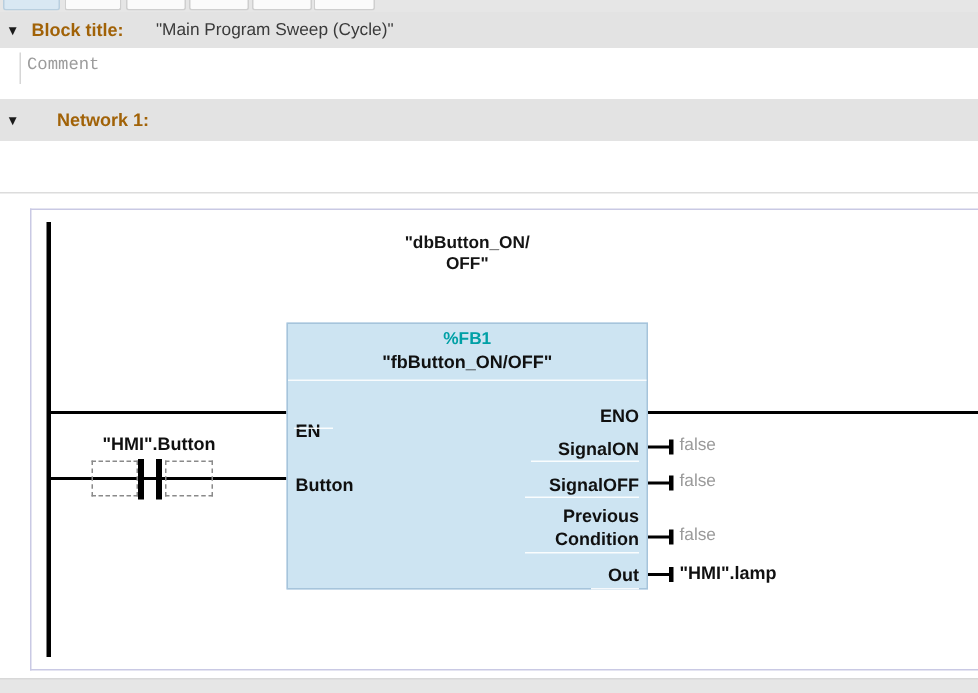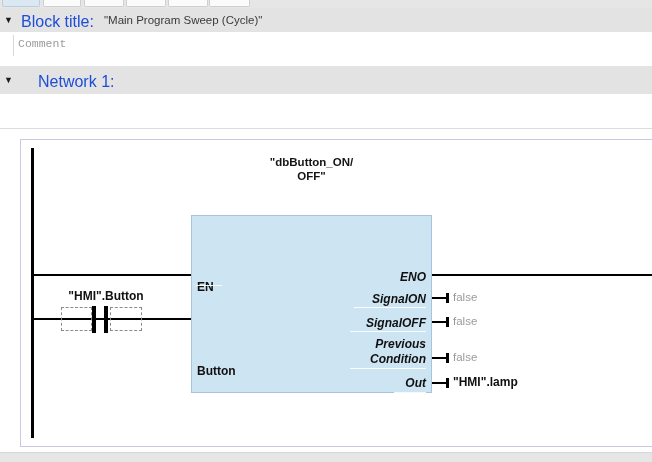--- a/index.html
+++ b/index.html
@@ -13,21 +13,21 @@
 
   
   .toolbar-strip{left:0;top:0;width:652px;height:8px;background:#e6e6e6;border-bottom:1px solid #dcdcdc;}
   .tb-btn{position:absolute;top:0;height:6px;background:#fbfbfb;border:1px solid #cfcfcf;border-top:none;border-radius:0 0 2px 2px;}
   .tb-btn.active{background:#d9e8f3;border-color:#b9cfdf;}
 
   
   .block-title-row{left:0;top:8px;width:652px;height:24px;background:#e3e3e3;}
   .network-row{left:0;top:66px;width:652px;height:28px;background:#e3e3e3;}
   .tri{position:absolute;font-size:9px;color:#1a1a1a;line-height:9px;}
-  .lbl-bold{font-weight:normal;font-size:16px;color:#1d4ed8;}
+  .lbl-bold{font-weight:bold;font-size:12px;color:#a16207;}
   .lbl-reg{font-size:11.5px;color:#3a3a3a;}
 
   .comment-row{left:0;top:32px;width:652px;height:28px;background:#ffffff;}
   .comment-vline{left:13px;top:35px;width:1px;height:21px;background:#d6d6d6;}
   .comment-text{left:18px;top:37px;font-size:11.5px;color:#9c9c9c;font-family:Liberation Mono, monospace;}
 
   .net-comment-row{left:0;top:94px;width:652px;height:34px;background:#ffffff;border-bottom:1px solid #dcdcdc;}
   .net-comment-vline{left:21px;top:98px;width:1px;height:26px;background:#dadaf0;}
   .net-comment-text{left:28px;top:102px;font-size:11.5px;color:#1a1a1a;}
 
@@ -41,21 +41,21 @@
   .db-addr{color:#00a0a6;font-weight:bold;font-size:11.5px;}
   .db-name{color:#141414;font-weight:bold;font-size:11.5px;}
 
   
   .fb-block{left:170px;top:75px;width:241px;height:178px;background:#cde4f2;border:1px solid #a6c4db;box-sizing:border-box;}
   .fb-head{position:absolute;left:0;top:0;width:100%;text-align:center;padding-top:3px;line-height:15px;border-bottom:1px solid rgba(255,255,255,.85);height:38px;box-sizing:border-box;}
   .fb-addr{color:#00a0a6;font-weight:bold;font-size:11.5px;}
   .fb-name{color:#101010;font-weight:bold;font-size:12px;}
   .pin{position:absolute;font-size:12px;font-weight:bold;color:#101010;line-height:14px;white-space:nowrap;}
   .pin-l{left:5px;}
-  .pin-r{right:5px;text-align:right;font-style:italic;}
+  .pin-r{right:5px;text-align:right;}
   .pin-ul{position:absolute;height:1px;background:rgba(255,255,255,.9);}
 
   
   .contact-box{position:absolute;border:1px dashed #8a8a8a;width:31px;height:24px;top:167px;box-sizing:border-box;}
   .contact-bar{position:absolute;width:4px;height:27px;top:166px;background:#000;}
   .operand{position:absolute;font-size:12px;font-weight:bold;color:#101010;white-space:nowrap;}
 
   .stub{position:absolute;width:14px;height:2px;background:#000;left:411px;}
   .tick{position:absolute;width:3px;height:10px;background:#000;left:425px;}
   .outval{position:absolute;left:432px;font-size:11.5px;color:#9a9a9a;white-space:nowrap;text-align:center;}
@@ -112,22 +112,26 @@
   </div>
 
   <div class="operand" style="left:20px;top:149px;width:130px;text-align:center;">"HMI".Button</div>
 
   <div class="contact-box" style="left:40px;"></div>
   <div class="contact-box" style="left:89px;width:32px;"></div>
   <div class="contact-bar" style="left:71px;"></div>
   <div class="contact-bar" style="left:83px;"></div>
 
   <div class="abs fb-block">
+    <div class="fb-head">
+      <div class="fb-addr">%FB1</div>
+      <div class="fb-name">"fbButton_ON/OFF"</div>
+    </div>
     <span class="pin pin-l" style="top:64px;">EN</span>
-    <span class="pin pin-l" style="top:100px;margin-top:48px;">Button</span>
+    <span class="pin pin-l" style="top:100px;">Button</span>
     <span class="pin pin-r" style="top:54px;">ENO</span>
     <span class="pin pin-r" style="top:76px;">SignalON</span>
     <span class="pin pin-r" style="top:100px;">SignalOFF</span>
     <span class="pin pin-r" style="top:121px;">Previous</span>
     <span class="pin pin-r" style="top:136px;">Condition</span>
     <span class="pin pin-r" style="top:160px;">Out</span>
     <div class="pin-ul" style="left:4px;top:69px;width:26px;"></div>
     <div class="pin-ul" style="right:5px;top:91px;width:72px;"></div>
     <div class="pin-ul" style="right:5px;top:115px;width:76px;"></div>
     <div class="pin-ul" style="right:5px;top:152px;width:76px;"></div>

